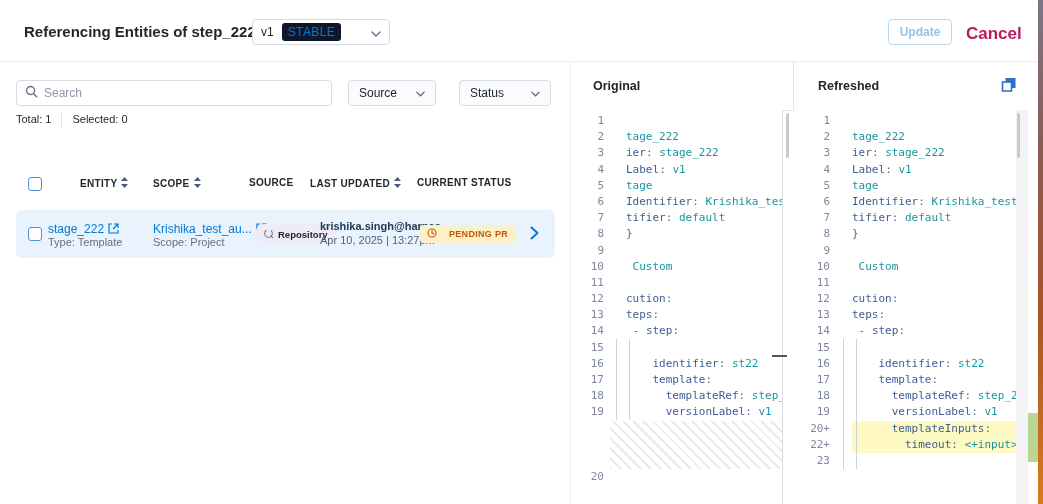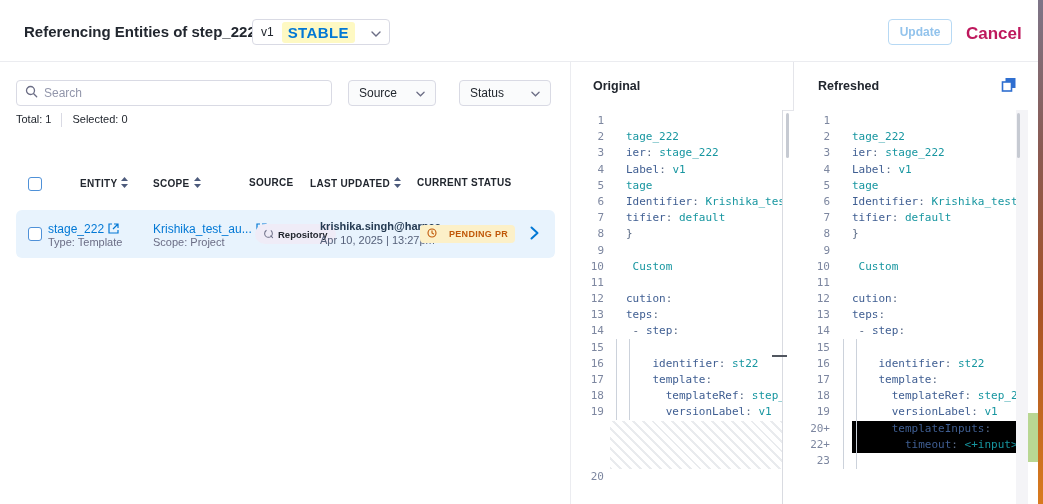--- a/index.html
+++ b/index.html
@@ -5,21 +5,21 @@
   * { margin:0; padding:0; box-sizing:border-box; }
   html,body { width:1043px; height:504px; overflow:hidden; background:#fff;
     font-family:"Liberation Sans", sans-serif; position:relative; }
   .abs { position:absolute; }
 
   
   .top-header { position:absolute; left:0; top:0; width:1043px; height:62px; background:#fff; border-bottom:1px solid #ebecf0; }
   .page-title { position:absolute; left:24px; top:23px; font-size:15px; font-weight:700; color:#22272f; }
   .version-select { position:absolute; left:252px; top:19px; width:138px; height:26px; border:1px solid #d9dae4; border-radius:4px; background:#fff; display:flex; align-items:center; padding:0 8px; cursor:pointer; }
   .version-label { font-size:12px; color:#22272f; margin-right:8px; }
-  .stable-badge { background:#fef9c3; color:#0278d5; font-size:15px; font-weight:700; letter-spacing:.4px; border-radius:3px; padding:2px 6px; }
+  .stable-badge { background:#0f172a; color:#0278d5; font-size:12px; font-weight:400; letter-spacing:.4px; border-radius:3px; padding:2px 6px; }
   .chev { margin-left:auto; }
   .btn-update { position:absolute; left:888px; top:19px; width:64px; height:26px; border:1px solid #b7d9f4; border-radius:4px; background:#fff; color:#92c3ec; font-size:12px; font-weight:700; text-align:center; line-height:24px; cursor:default; }
   .btn-cancel { position:absolute; left:966px; top:24px; font-size:17px; font-weight:700; color:#be185d; cursor:pointer; }
 
   
   .left-divider { position:absolute; left:570px; top:62px; width:1px; height:442px; background:#ebecf0; }
   .search-box { position:absolute; left:16px; top:80px; width:316px; height:26px; border:1px solid #d9dae4; border-radius:4px; display:flex; align-items:center; padding:0 8px; }
   .search-box input { border:none; outline:none; font-size:12px; color:#22272f; margin-left:6px; width:260px; font-family:"Liberation Sans",sans-serif; }
   .search-box input::placeholder { color:#9296ab; }
   .filter-select { position:absolute; top:80px; height:26px; border:1px solid #d9dae4; border-radius:4px; background:#fafbfc; display:flex; align-items:center; padding:0 10px; font-size:12px; color:#22272f; cursor:pointer; }
@@ -45,21 +45,21 @@
   .hdr-connector { position:absolute; left:782px; top:110px; width:12px; height:1px; background:#e4e5ea; }
   .code-divider { position:absolute; left:782px; top:110px; width:1px; height:394px; background:#d9dbe1; }
   .sash-tick { position:absolute; left:772px; top:355px; width:15px; height:2px; background:#51565f; }
 
   .code-panel { position:absolute; top:110px; overflow:hidden; font-family:"DejaVu Sans Mono", monospace; font-size:11px; padding-top:3px; }
   #panel-original { left:570px; width:212px; height:394px; padding-left:12px; }
   #panel-refreshed { left:782px; width:234px; height:394px; padding-left:26px; }
   .cl { display:flex; height:16.2px; line-height:16.2px; white-space:pre; }
   .ln { width:22px; flex:0 0 22px; text-align:right; color:#7d87a0; }
   .cd { flex:1; margin-left:22px; }
-  .cl.added .cd { background:#000000; }
+  .cl.added .cd { background:#fef9c3; }
   .chg { background:#dde3eb; padding-right:3px; }
   .s-k { color:#3f5e92; } .s-v { color:#1796a0; } .s-p { color:#5b6b86; } .s-w { color:#a8b2c0; }
   .hatch { height:48.6px; margin-left:28px;
     background:repeating-linear-gradient(45deg,#e9ebee 0,#e9ebee 2px,#ffffff 2px,#ffffff 7px); }
   .guide { position:absolute; width:1px; background:#ccd2db; z-index:2; }
 
   .vscroll-thumb { position:absolute; width:3px; height:45px; top:113px; background:#c6cad2; border-radius:2px; }
   .rf-track { position:absolute; left:1016px; top:110px; width:12px; height:394px; background:#f4f4f7; }
   .overview-ruler { position:absolute; left:1028px; top:110px; width:10px; height:394px; background:#fff; }
   .overview-added { position:absolute; left:0; top:303px; width:10px; height:49px; background:#b9d793; }

